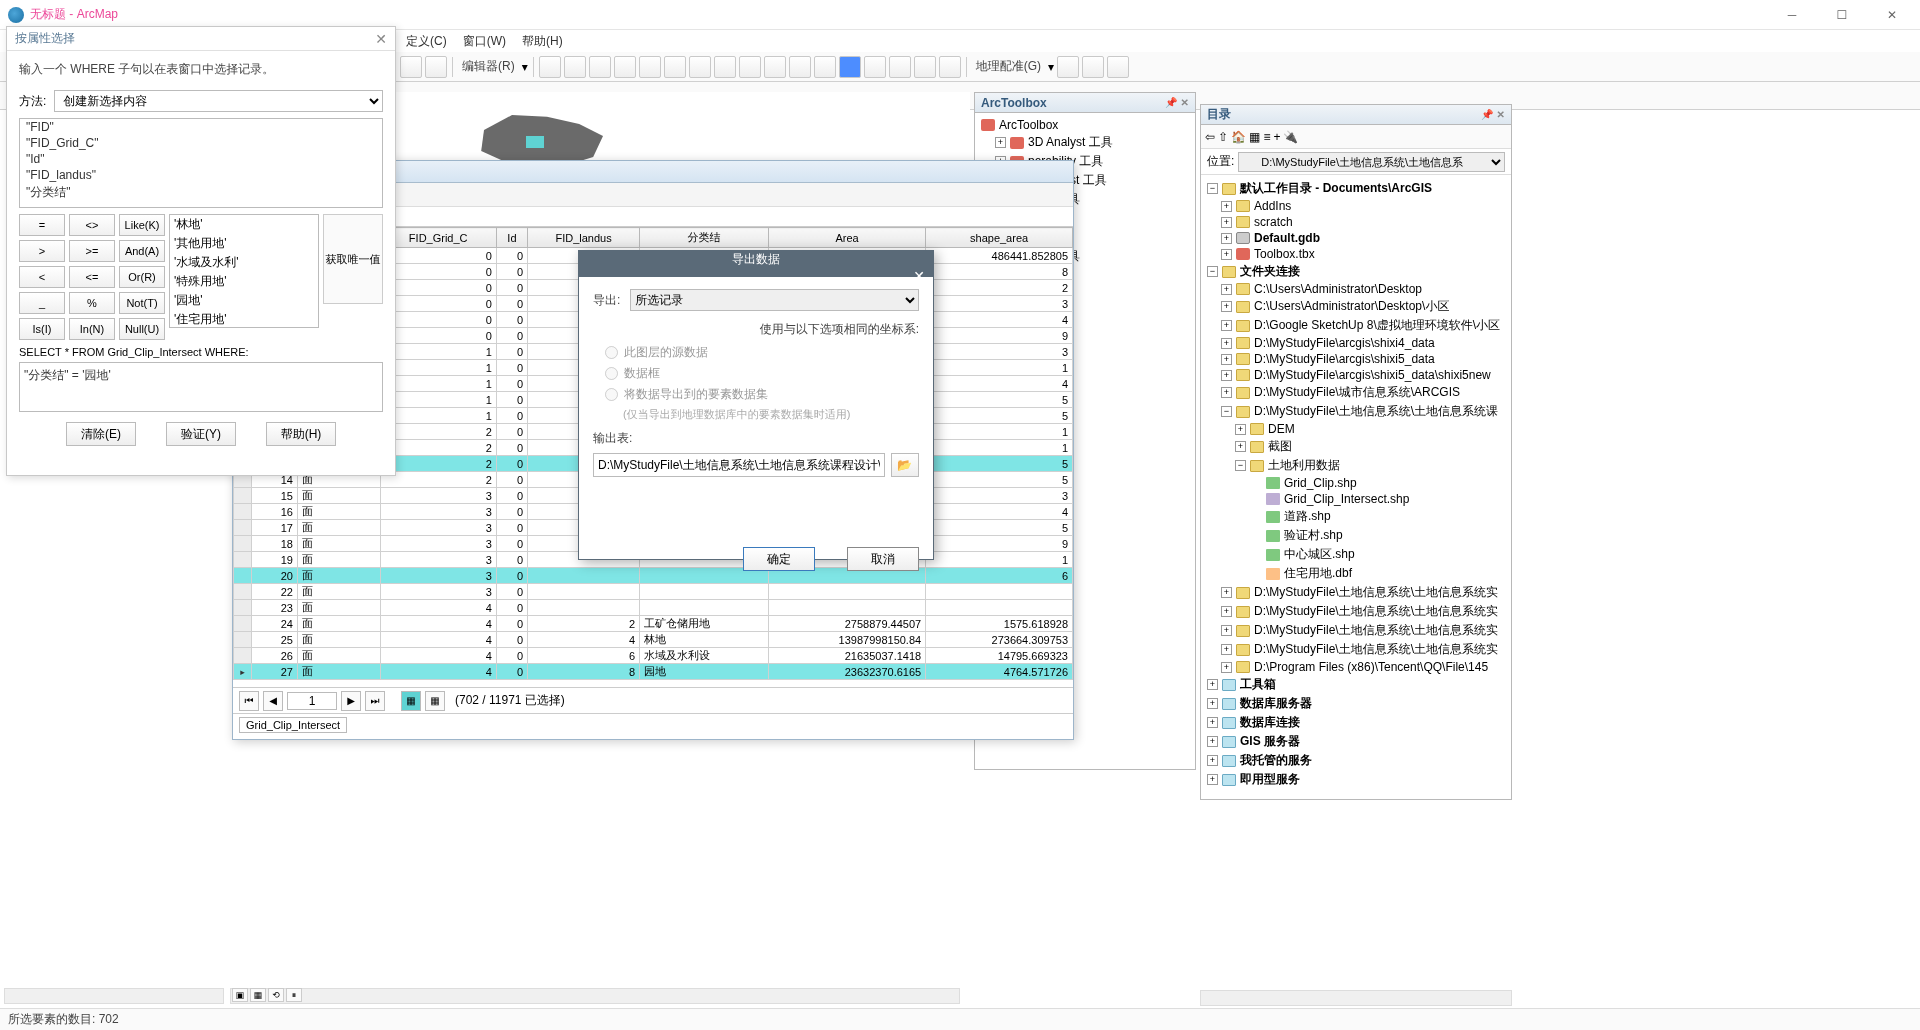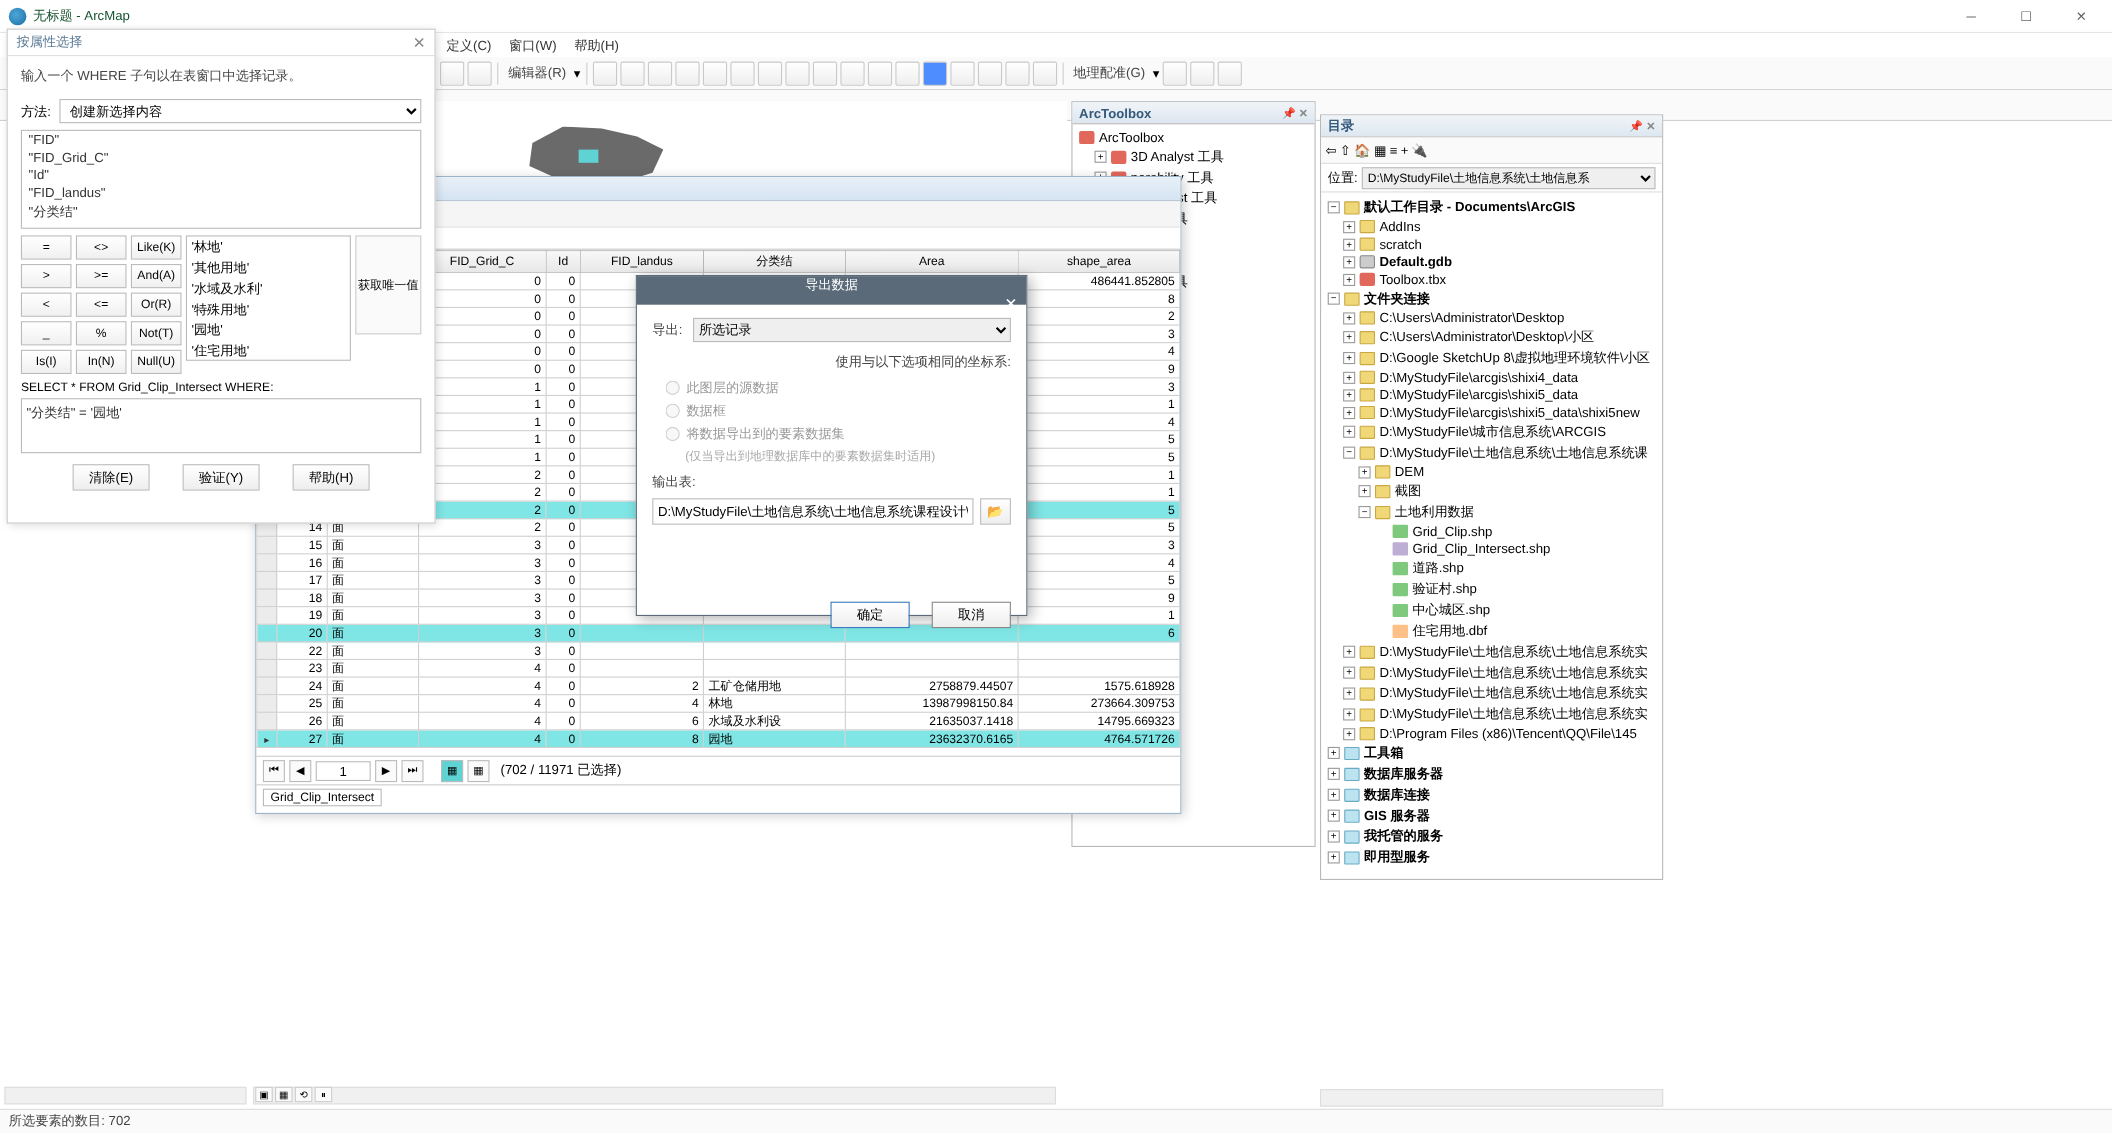--- a/index.html
+++ b/index.html
@@ -1,19 +1,19 @@
 <!DOCTYPE html>
 <html><head>
 <meta charset="utf-8">
 <style>
 * { box-sizing: border-box; font-family: "Microsoft YaHei", "Segoe UI", Tahoma, sans-serif; font-size: 12px; margin: 0; padding: 0; }
 body { background: #fff; width: 1920px; height: 1030px; overflow: hidden; position: relative; }
 .titlebar { height: 30px; display: flex; align-items: center; padding: 0 8px; border-bottom: 1px solid #e5e5e5; }
 .titlebar .icon { width: 16px; height: 16px; background: radial-gradient(circle at 40% 40%, #4da6d9, #1a6fa3); border-radius: 50%; margin-right: 6px; }
-.titlebar .title { color: #14532d; flex: 1; }
+.titlebar .title { color: #ec4899; flex: 1; }
 .winbtns { display: flex; gap: 10px; }
 .winbtn { width: 40px; height: 24px; display: flex; align-items: center; justify-content: center; color: #666; }
 
 .menubar { height: 22px; display: flex; align-items: center; padding-left: 400px; gap: 4px; color: #333; }
 .menubar span { padding: 2px 6px; }
 
 .toolbar { height: 30px; border-bottom: 1px solid #d0d0d0; display: flex; align-items: center; padding-left: 400px; gap: 3px; background: #fafafa; }
 .tbtn { width: 22px; height: 22px; border: 1px solid #c9c9c9; background: linear-gradient(#fff,#eee); border-radius: 2px; display: inline-flex; align-items: center; justify-content: center; font-size: 10px; color: #666; }
 .tbtn.blue { background: #4d8dff; }
 .tsep { width: 1px; height: 20px; background: #ccc; margin: 0 2px; }
@@ -67,21 +67,21 @@
 .export-hdr .x { margin-left: auto; font-size: 14px; }
 .export-body { padding: 12px 14px; color: #444; }
 .export-row { display: flex; align-items: center; gap: 10px; margin-bottom: 10px; }
 .export-row select { flex: 1; height: 22px; border: 1px solid #bbb; }
 .radio-row { display: flex; align-items: center; gap: 6px; color: #999; margin: 4px 0 4px 12px; }
 .radio-row input { accent-color: #888; }
 .radio-sub { color: #aaa; font-size: 11px; margin-left: 30px; }
 .export-path { display: flex; gap: 6px; margin-top: 6px; }
 .export-path input { flex: 1; height: 24px; border: 1px solid #bbb; padding: 0 4px; }
 .export-path button { width: 28px; height: 24px; border: 1px solid #bbb; background: linear-gradient(#fff,#eee); }
-.export-footer { display: flex; justify-content: flex-end; gap: 20px; margin-top: 70px; }
+.export-footer { display: flex; justify-content: flex-end; gap: 32px; margin-top: 70px; }
 .export-footer button { width: 72px; height: 24px; border: 1px solid #888; background: linear-gradient(#fff,#eee); }
 .export-footer button.primary { border: 1px solid #3a7abd; }
 
 
 .pane { position: absolute; background: #fff; border: 1px solid #b8b8b8; }
 .pane-hdr { height: 20px; background: linear-gradient(#f0f4f8,#dde7f0); border-bottom: 1px solid #b8b8b8; display: flex; align-items: center; padding: 0 6px; color: #355a7c; font-size: 11px; font-weight: bold; }
 .pane-hdr .pin { margin-left: auto; color: #888; font-size: 10px; }
 .atb-pane { left: 974px; top: 92px; width: 222px; height: 678px; z-index: 20; text-align: right; }
 .tree { padding: 4px 6px; }
 .tree-item { display: flex; align-items: center; gap: 4px; padding: 1px 0; font-size: 11px; white-space: nowrap; }
@@ -94,21 +94,21 @@
 .ticon.shp { background: #7fc97f; border-radius: 1px; }
 .ticon.shp2 { background: #beaed4; border-radius: 1px; }
 .ticon.dbf { background: #fdc086; border-radius: 1px; }
 .ticon.gdb { background: #ccc; border-radius: 2px; border: 1px solid #888;}
 .ticon.conn { background: #bce4f0; border-radius: 1px; border: 1px solid #6aaac4;}
 
 
 .cat-pane { left: 1200px; top: 104px; width: 312px; height: 696px; z-index: 20; }
 .cat-tools { height: 24px; background: #fafafa; border-bottom: 1px solid #ddd; display: flex; align-items: center; padding: 0 4px; gap: 3px; }
 .cat-loc { height: 26px; display: flex; align-items: center; padding: 0 6px; gap: 4px; border-bottom: 1px solid #ddd; }
-.cat-loc select { flex: 1; height: 20px; border: 1px solid #bbb; font-size: 11px; }
+.cat-loc select { flex: 1; height: 20px; border: 1px solid #bbb; font-size: 11px; padding-left: 18px; }
 .cat-body { padding: 4px 6px; overflow: auto; height: calc(100% - 70px); }
 .ind1 { padding-left: 14px; } .ind2 { padding-left: 28px; } .ind3 { padding-left: 42px; }
 
 
 .map-bg { position: absolute; left: 230px; top: 92px; width: 740px; height: 680px; z-index: 5; background: #fff; }
 .mapshape { position: absolute; left: 240px; top: 20px; width: 140px; height: 60px; background: #6a6a6a; clip-path: polygon(10% 30%, 30% 5%, 55% 8%, 78% 20%, 95% 40%, 88% 75%, 60% 95%, 30% 88%, 8% 65%); }
 .mapshape::after { content:""; position:absolute; left:40%; top:40%; width:18px; height:12px; background:#5fd3d3; }
 .mapshape2 { position: absolute; left: 200px; top: 630px; width: 90px; height: 30px; }
 .mapshape2::before { content:"♜"; color:#888; font-size:18px; }
 

